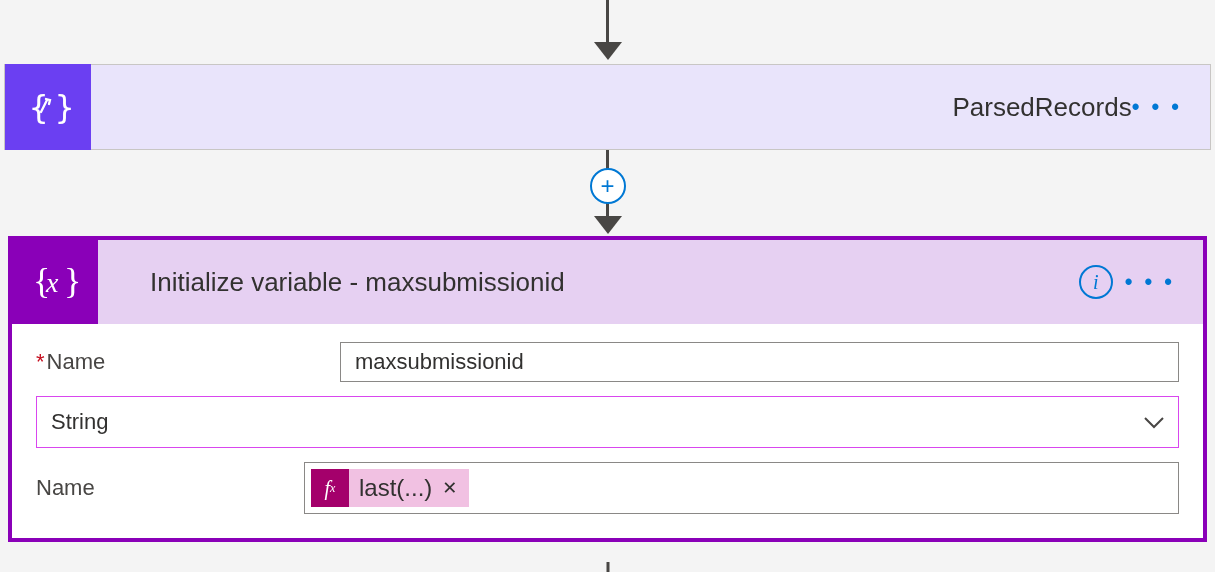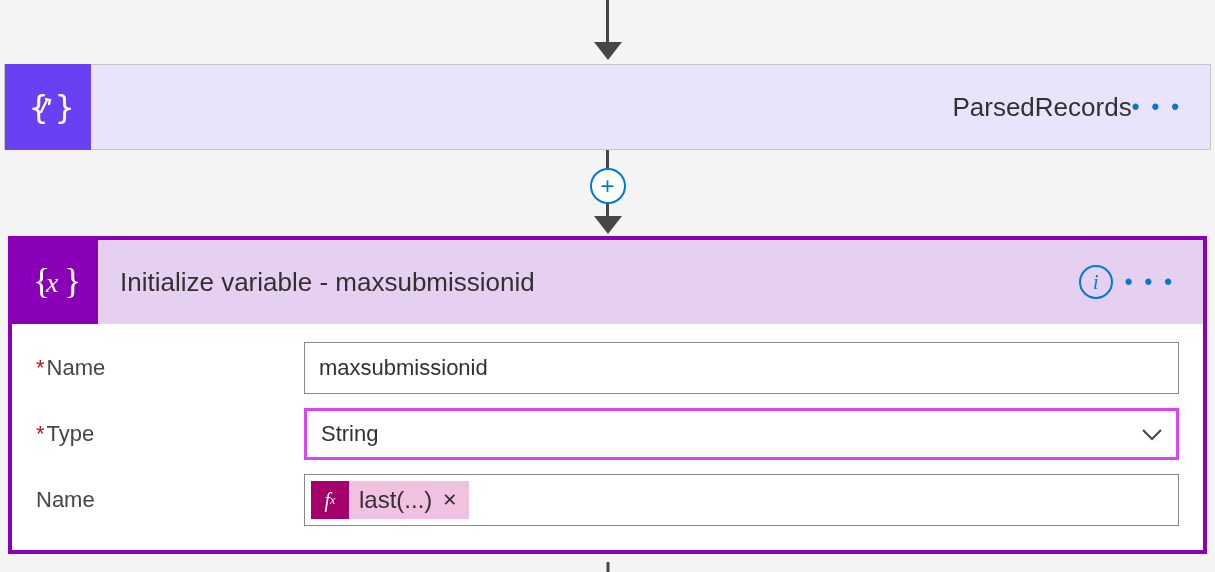--- a/index.html
+++ b/index.html
@@ -91,20 +91,21 @@
   .card2-header .iconbox {
     width: 86px; height: 84px;
     background: #8a00b8;
     display: flex; align-items: center; justify-content: center;
     flex: 0 0 86px;
   }
   .card2-header .title {
     font-size: 26px; color: #323130;
     padding-left: 22px;
     flex: 1;
+    margin-left: 30px;
   }
   .info-circle {
     width: 34px; height: 34px;
     border: 2px solid #0078d4;
     border-radius: 50%;
     color: #0078d4;
     display: flex; align-items: center; justify-content: center;
     font-size: 20px;
     font-family: Georgia, serif;
     font-style: italic;
@@ -120,43 +121,43 @@
     cursor: pointer;
   }
 
   .card2-body {
     padding: 18px 24px 24px 24px;
   }
   .row {
     display: flex; align-items: center;
     margin-top: 14px;
   }
-  .row:first-child { margin-top: 0; }
+  .row:first-child { margin-top: 0; gap: 36px; }
   .label {
     flex: 0 0 268px;
     font-size: 22px;
     color: #484644;
   }
   .req { color: #c50f1f; margin-right: 2px; }
   .input {
     flex: 1;
-    height: 52px;
+    height: 40px;
     border: 1px solid #8a8886;
     background: #fff;
     font-size: 22px;
     color: #323130;
     padding: 0 14px;
     display: flex; align-items: center;
     outline: none;
     font-family: inherit;
   }
   .select {
     flex: 1;
     height: 52px;
-    border: 3px solid #d946ef;
+    border: 1px solid #d946ef;
     background: #fff;
     font-size: 22px;
     color: #323130;
     padding: 0 44px 0 14px;
     display: flex; align-items: center;
     position: relative;
     cursor: pointer;
   }
   .select .chev {
     position: absolute; right: 14px; top: 50%;
@@ -253,23 +254,20 @@
   <div class="card2-body">
 
     <div class="row">
       <div class="label">
         <span class="req">*</span><span>Name</span>
       </div>
       <input class="input" value="maxsubmissionid" style="">
     </div>
 
     <div class="row">
-      <div class="label">
-        <span class="req">*</span><span>Type</span>
-      </div>
       <div class="select">
         <span>String</span>
         <span class="chev">
           <svg width="20" height="12" viewBox="0 0 20 12">
               <path d="M1 1 L10 10 L19 1" stroke="#484644" stroke-width="2" fill="none"></path>
             </svg>
         </span>
       </div>
     </div>
 

